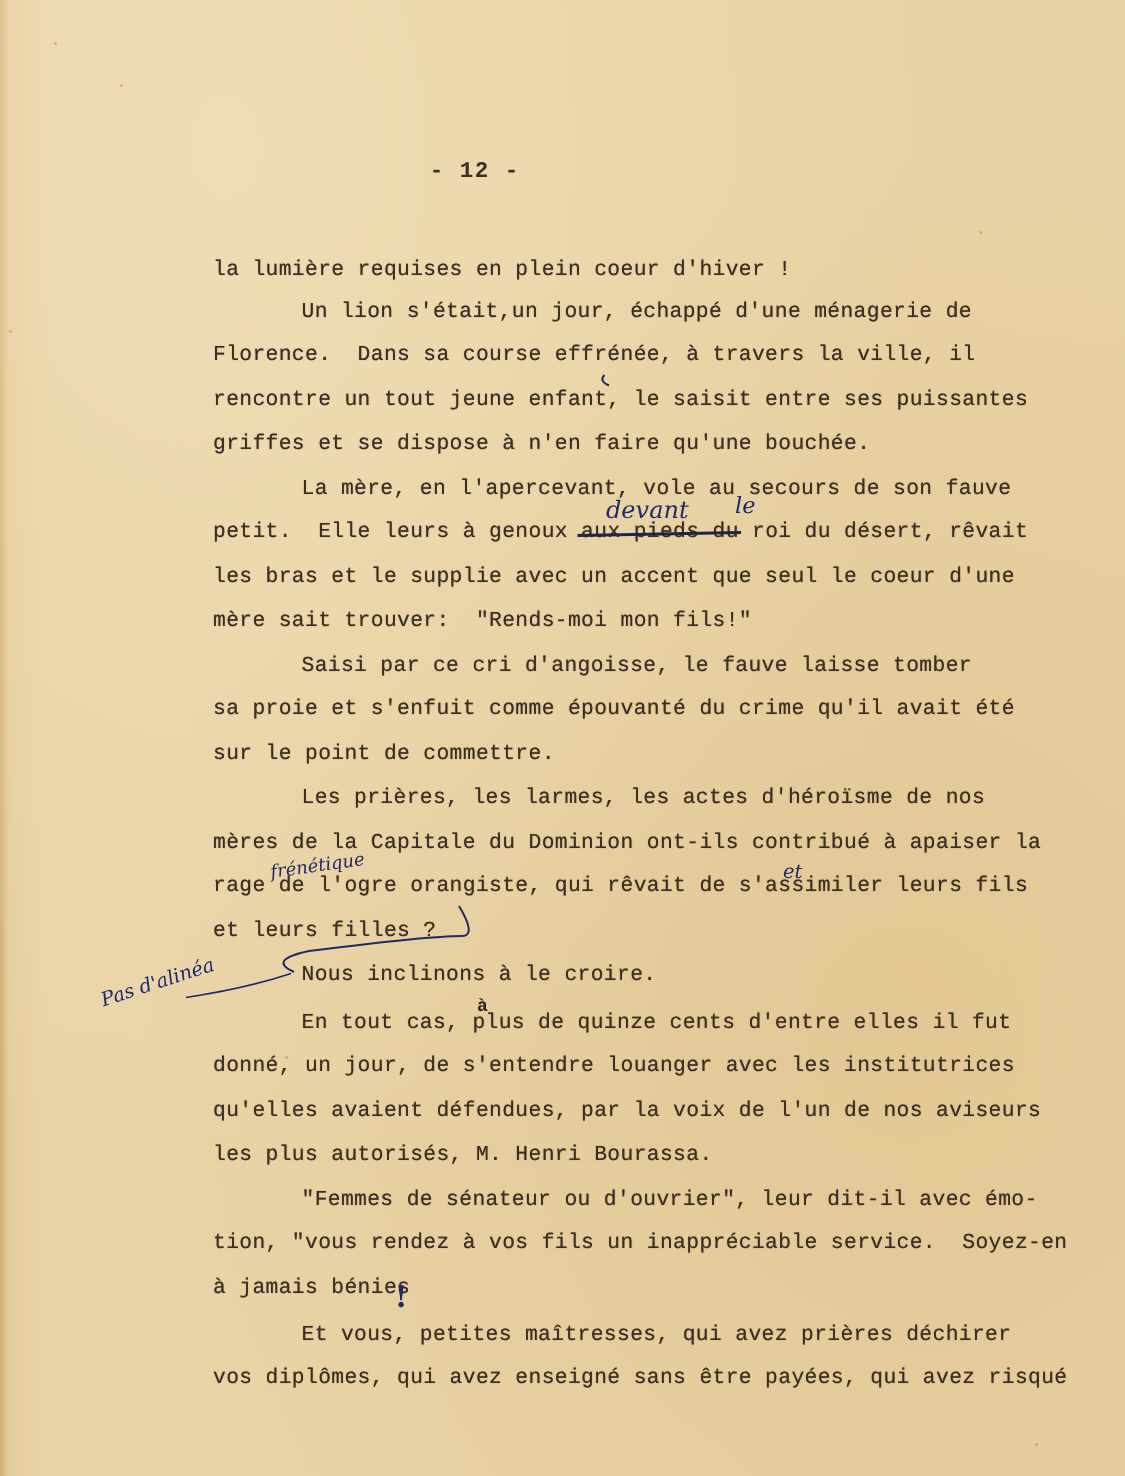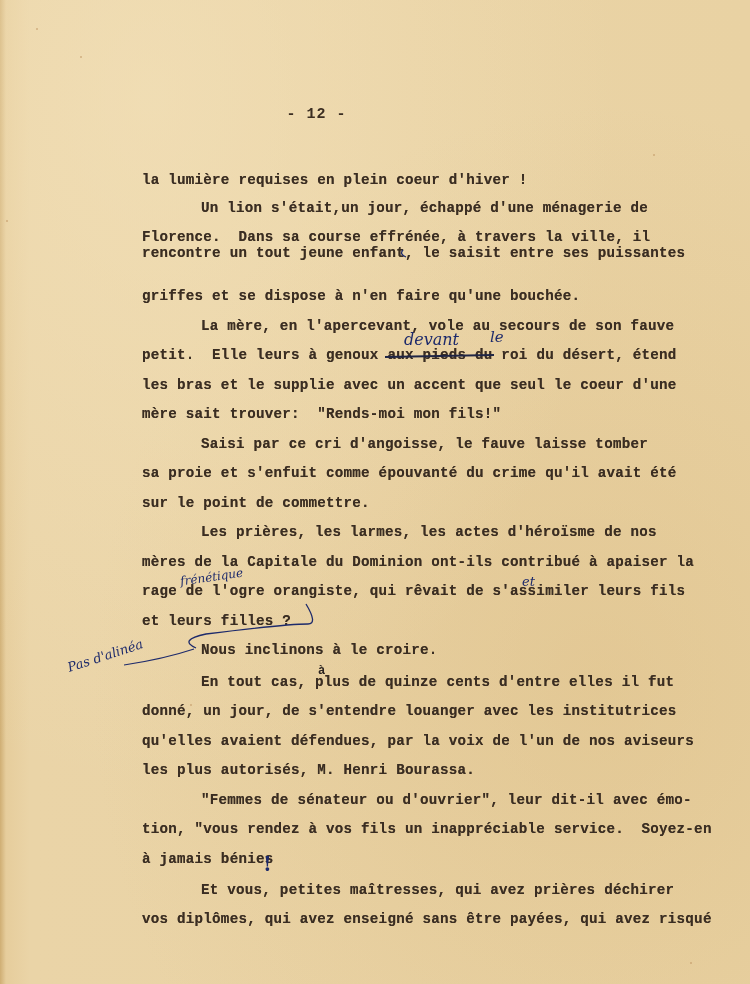--- a/index.html
+++ b/index.html
@@ -16,21 +16,21 @@
       radial-gradient(ellipse at 80% 70%, rgba(214,180,120,0.35), rgba(0,0,0,0) 60%),
       linear-gradient(90deg, #cfae74 0px, #e6cd9c 6px, #ead4a7 30px, #e9d2a3 100%);
   }
   .speck { position: absolute; width: 2px; height: 2px; border-radius: 50%; background: #b98d57; opacity: .55; }
   .page-number {
     position: absolute; top: 106px; left: 0; width: 633px; text-align: center;
     font-size: 15px; font-weight: bold; color: #3b2e22; letter-spacing: 1px;
   }
   .line {
     position: absolute; left: 142px;
-    font-size: 14.2px; font-weight: bold; color: #3a2d22;
+    font-size: 14.2px; font-weight: normal; color: #3a2d22;
     white-space: pre; letter-spacing: 0.25px;
     text-shadow: 0 0 0.6px rgba(40,28,18,.6);
   }
   .indent { left: 201px; }
   .struck { position: relative; display: inline-block; }
   .struck::after {
     content: ""; position: absolute; left: -2px; right: -2px; top: 52%;
     height: 2px; background: #1f2545; transform: rotate(-1deg);
   }
   .hand {
@@ -51,24 +51,24 @@
 <div class="speck" style="left:190px;top:704px"></div>
 <div class="speck" style="left:690px;top:962px"></div>
 <div class="speck" style="left:420px;top:470px"></div>
 
 <div class="page-number">- 12 -</div>
 
 <div>
   <div class="line" style="top:172px">la lumière requises en plein coeur d'hiver !</div>
   <div class="line indent" style="top:200px">Un lion s'était,un jour, échappé d'une ménagerie de</div>
   <div class="line" style="top:229px">Florence.  Dans sa course effrénée, à travers la ville, il</div>
-  <div class="line" style="top:245px">rencontre un tout jeune enfant, le saisit entre ses puissantes</div>
+  <div class="line" style="top:259px">rencontre un tout jeune enfant, le saisit entre ses puissantes</div>
   <div class="line" style="top:288px">griffes et se dispose à n'en faire qu'une bouchée.</div>
   <div class="line indent" style="top:318px">La mère, en l'apercevant, vole au secours de son fauve</div>
-  <div class="line" style="top:347px"><span>petit.  Elle leurs à genoux </span><span class="struck">aux pieds du</span><span> roi du désert, étend</span></div>
+  <div class="line" style="top:347px"><span>petit.  Elle leurs à genoux </span><span class="struck">aux pieds du</span><span> roi du désert, rêvait</span></div>
   <div class="line" style="top:377px">les bras et le supplie avec un accent que seul le coeur d'une</div>
   <div class="line" style="top:406px">mère sait trouver:  "Rends-moi mon fils!"</div>
   <div class="line indent" style="top:436px">Saisi par ce cri d'angoisse, le fauve laisse tomber</div>
   <div class="line" style="top:465px">sa proie et s'enfuit comme épouvanté du crime qu'il avait été</div>
   <div class="line" style="top:495px">sur le point de commettre.</div>
   <div class="line indent" style="top:524px">Les prières, les larmes, les actes d'héroïsme de nos</div>
   <div class="line" style="top:554px">mères de la Capitale du Dominion ont-ils contribué à apaiser la</div>
   <div class="line" style="top:583px">rage de l'ogre orangiste, qui rêvait de s'assimiler leurs fils</div>
   <div class="line" style="top:613px">et leurs filles ?</div>
   <div class="line indent" style="top:642px">Nous inclinons à le croire.</div>

